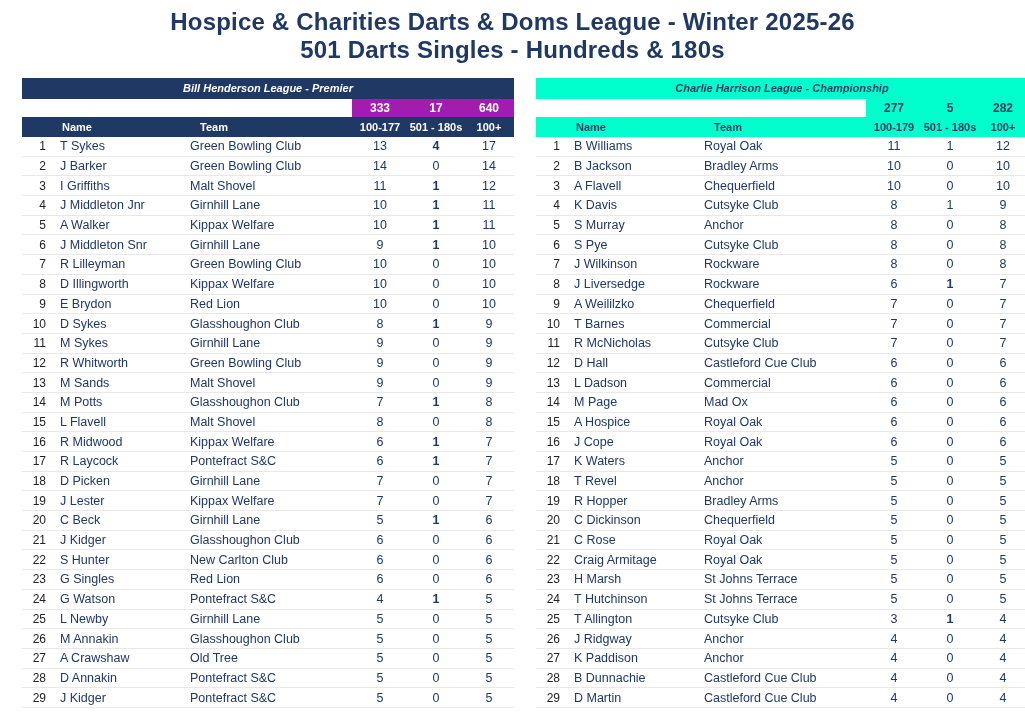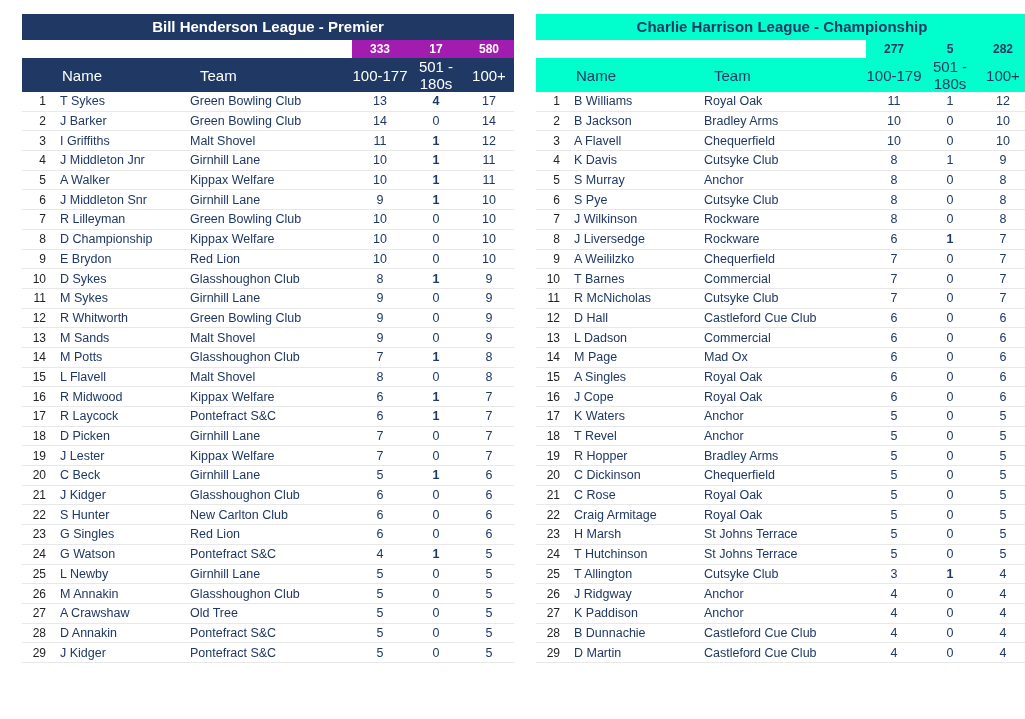--- a/index.html
+++ b/index.html
@@ -35,23 +35,24 @@
     padding: 0 22px 0 22px;
     margin-top: 14px;
     gap: 22px;
   }
   .league {
     width: 492px;
     position: relative;
   }
   .league-header {
     text-align: center;
-    font-size: 15px;
+    font-size: 11px;
     font-weight: bold;
     padding: 4px 0 5px 0;
+    font-style: italic;
   }
   .league-premier .league-header {
     background: #1f3864;
     color: #ffffff;
   }
   .league-champ .league-header {
     background: #00ffcc;
     color: #1f3864;
   }
   .tbl {
@@ -78,22 +79,22 @@
     font-weight: bold;
     text-align: center;
     color: #ffffff;
   }
   .league-premier .totals-row td.filled { background: #a21caf; }
   .league-champ   .totals-row td.filled { background: #00ffcc; color: #1f3864; }
   .totals-row td.blank { background: #ffffff; }
 
   .head-row td {
     height: 20px;
-    font-size: 15px;
-    font-weight: normal;
+    font-size: 11px;
+    font-weight: bold;
     color: #ffffff;
     text-align: center;
   }
   .league-premier .head-row td.filled { background: #1f3864; }
   .league-champ   .head-row td.filled { background: #00ffcc; color: #1f3864; }
   .head-row td.left-pad { text-align: left; padding-left: 10px; }
 
   .data-row td {
     height: 18.7px;
     color: #1f3864;
@@ -120,20 +121,24 @@
   }
   .data-row td.num.bold {
     font-weight: bold;
   }
 </style>
 </head>
 <body>
 
 <div class="page">
 
+  <div class="title-block">
+    <div class="title-line">Hospice &amp; Charities Darts &amp; Doms League - Winter 2025-26</div>
+    <div class="title-line">501 Darts Singles - Hundreds &amp; 180s</div>
+  </div>
 
   <div class="columns">
 
     <div class="league league-premier">
       <div class="league-header">Bill Henderson League - Premier</div>
       <table class="tbl">
         <colgroup>
           <col class="c-rank">
             <col class="c-name">
             <col class="c-team">
@@ -141,21 +146,21 @@
             <col class="c-s2">
             <col class="c-s3">
         </colgroup>
         <tbody>
           <tr class="totals-row">
             <td class="blank"></td>
             <td class="blank"></td>
             <td class="blank"></td>
             <td class="filled">333</td>
             <td class="filled">17</td>
-            <td class="filled">580</td>
+            <td class="filled">640</td>
           </tr>
           <tr class="head-row">
             <td class="filled"></td>
             <td class="filled left-pad">Name</td>
             <td class="filled left-pad">Team</td>
             <td class="filled">100-177</td>
             <td class="filled">501 - 180s</td>
             <td class="filled">100+</td>
           </tr>
         <tr class="data-row">
@@ -209,21 +214,21 @@
             <tr class="data-row">
               <td class="rank">7</td>
               <td class="name">R Lilleyman</td>
               <td class="team">Green Bowling Club</td>
               <td class="num">10</td>
               <td class="num">0</td>
               <td class="num">10</td>
             </tr>
             <tr class="data-row">
               <td class="rank">8</td>
-              <td class="name">D Championship</td>
+              <td class="name">D Illingworth</td>
               <td class="team">Kippax Welfare</td>
               <td class="num">10</td>
               <td class="num">0</td>
               <td class="num">10</td>
             </tr>
             <tr class="data-row">
               <td class="rank">9</td>
               <td class="name">E Brydon</td>
               <td class="team">Red Lion</td>
               <td class="num">10</td>
@@ -529,21 +534,21 @@
             <tr class="data-row">
               <td class="rank">14</td>
               <td class="name">M Page</td>
               <td class="team">Mad Ox</td>
               <td class="num">6</td>
               <td class="num">0</td>
               <td class="num">6</td>
             </tr>
             <tr class="data-row">
               <td class="rank">15</td>
-              <td class="name">A Singles</td>
+              <td class="name">A Hospice</td>
               <td class="team">Royal Oak</td>
               <td class="num">6</td>
               <td class="num">0</td>
               <td class="num">6</td>
             </tr>
             <tr class="data-row">
               <td class="rank">16</td>
               <td class="name">J Cope</td>
               <td class="team">Royal Oak</td>
               <td class="num">6</td>

